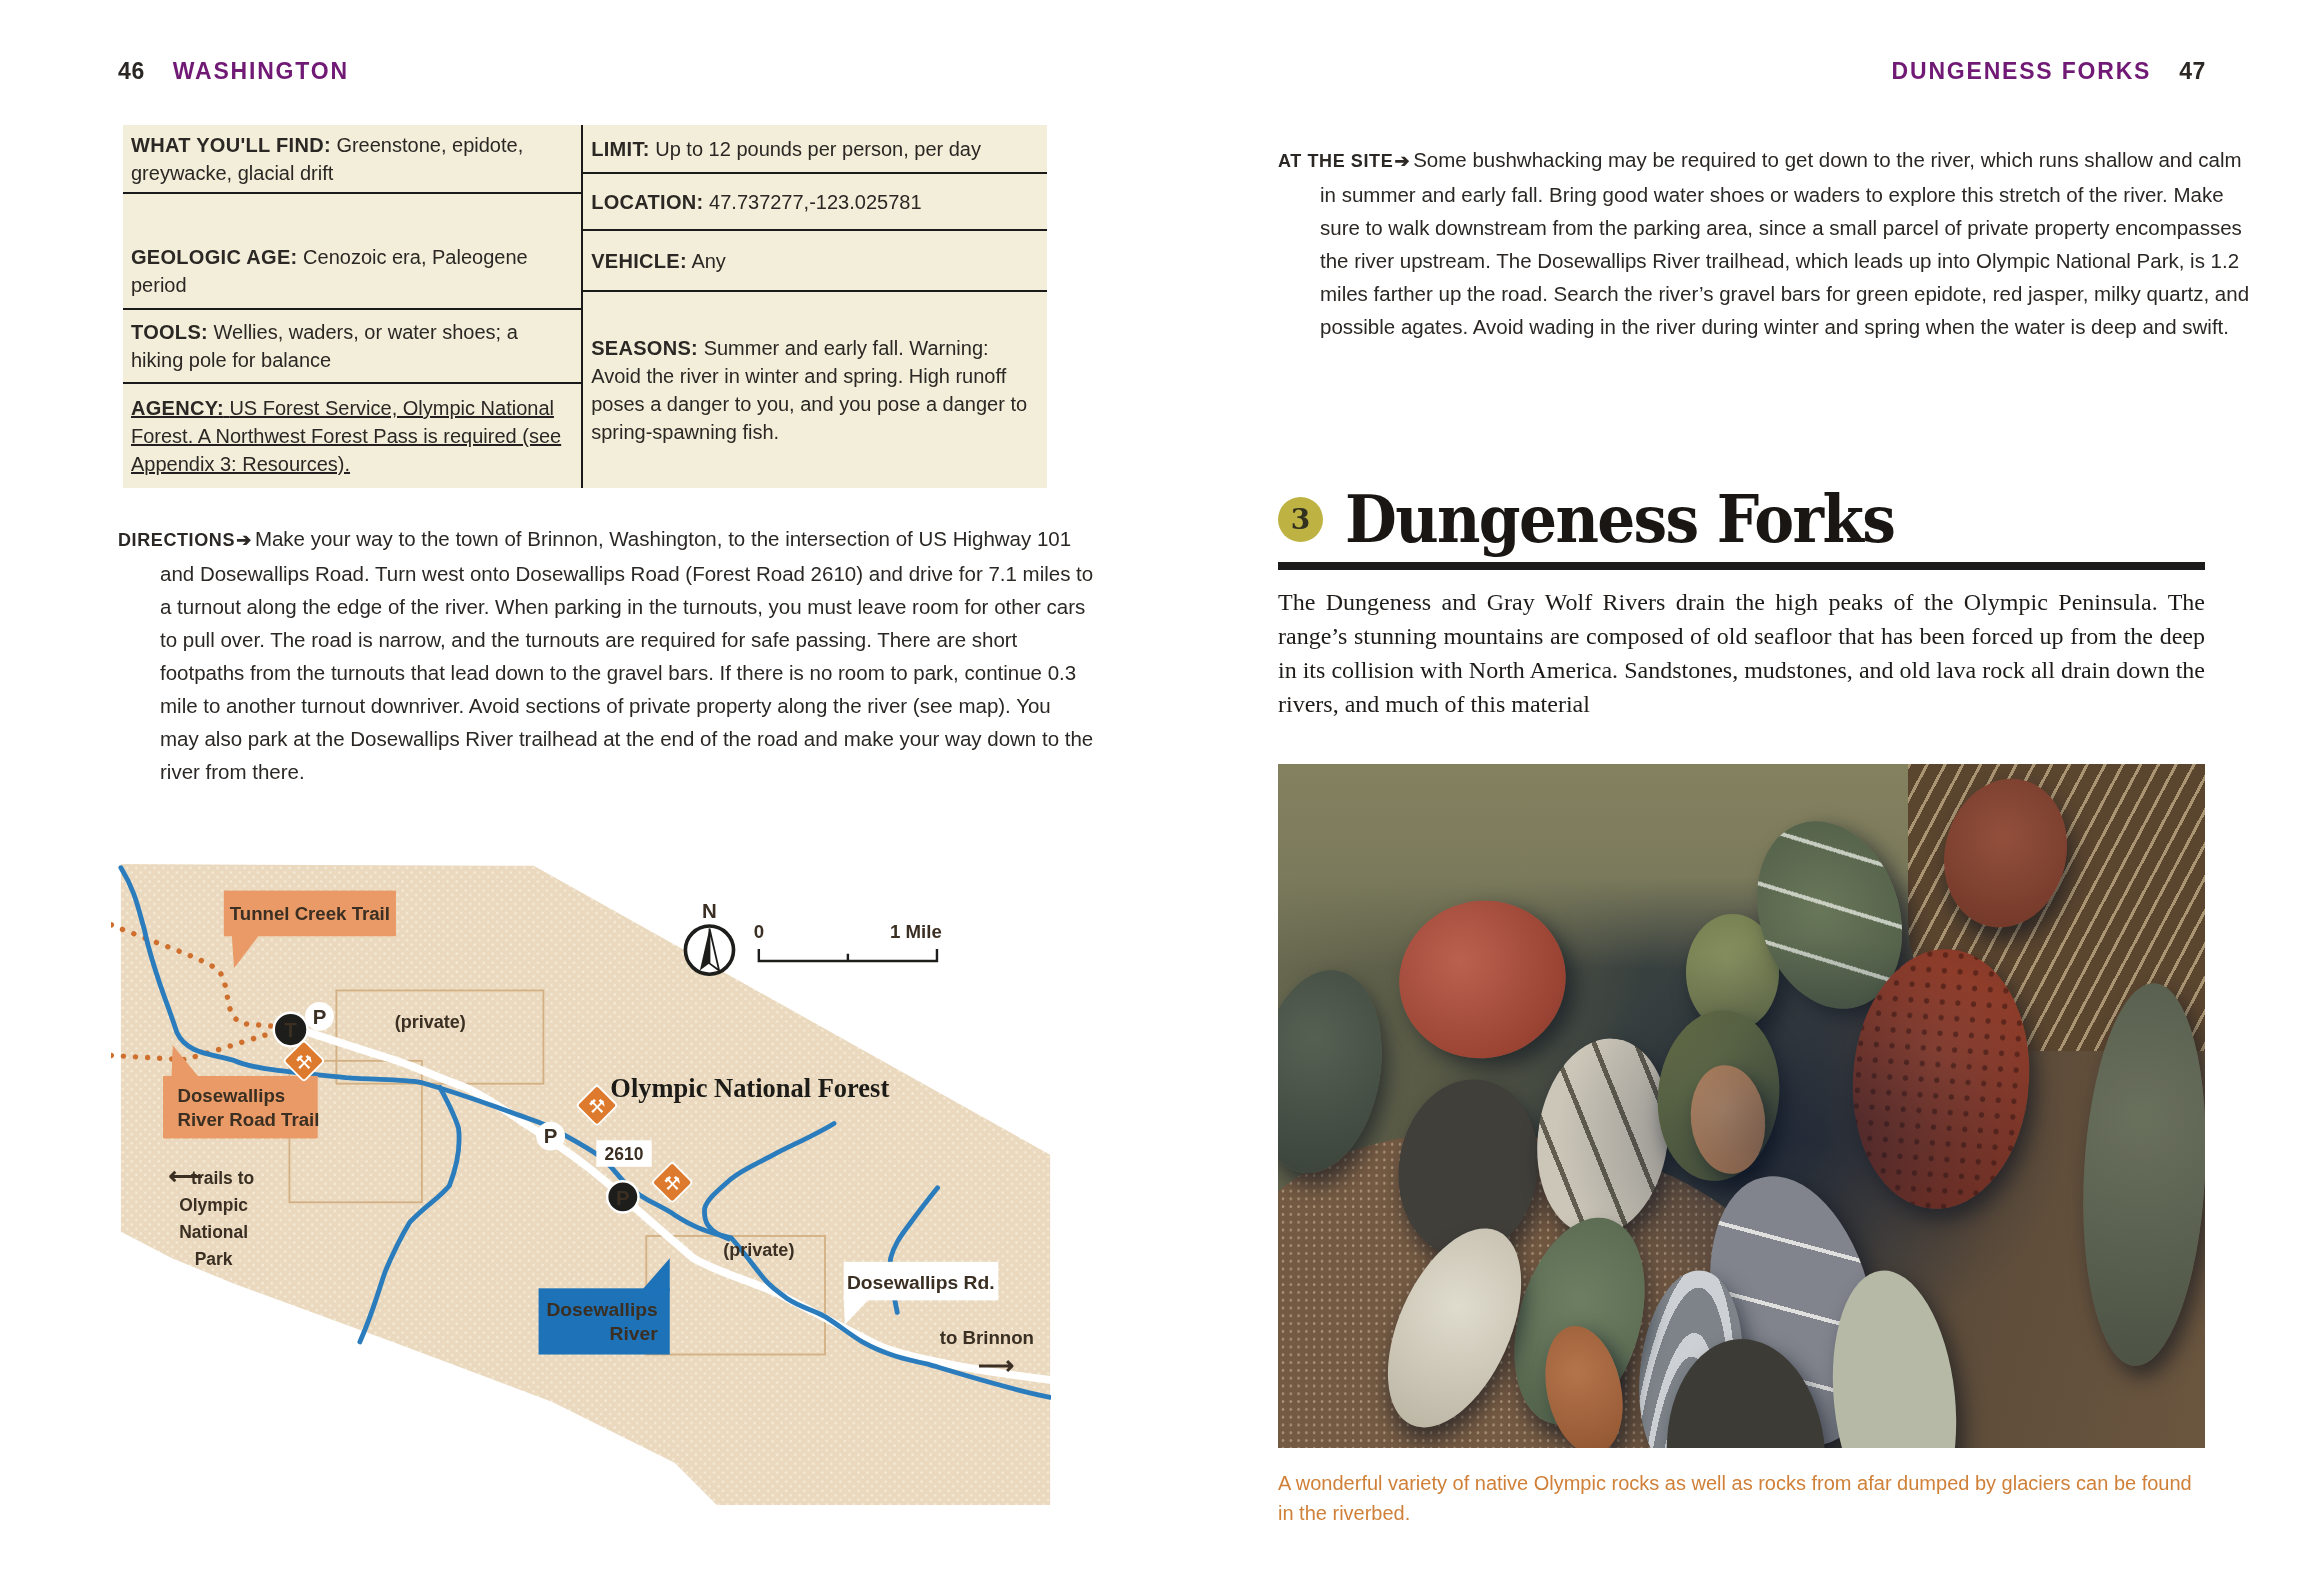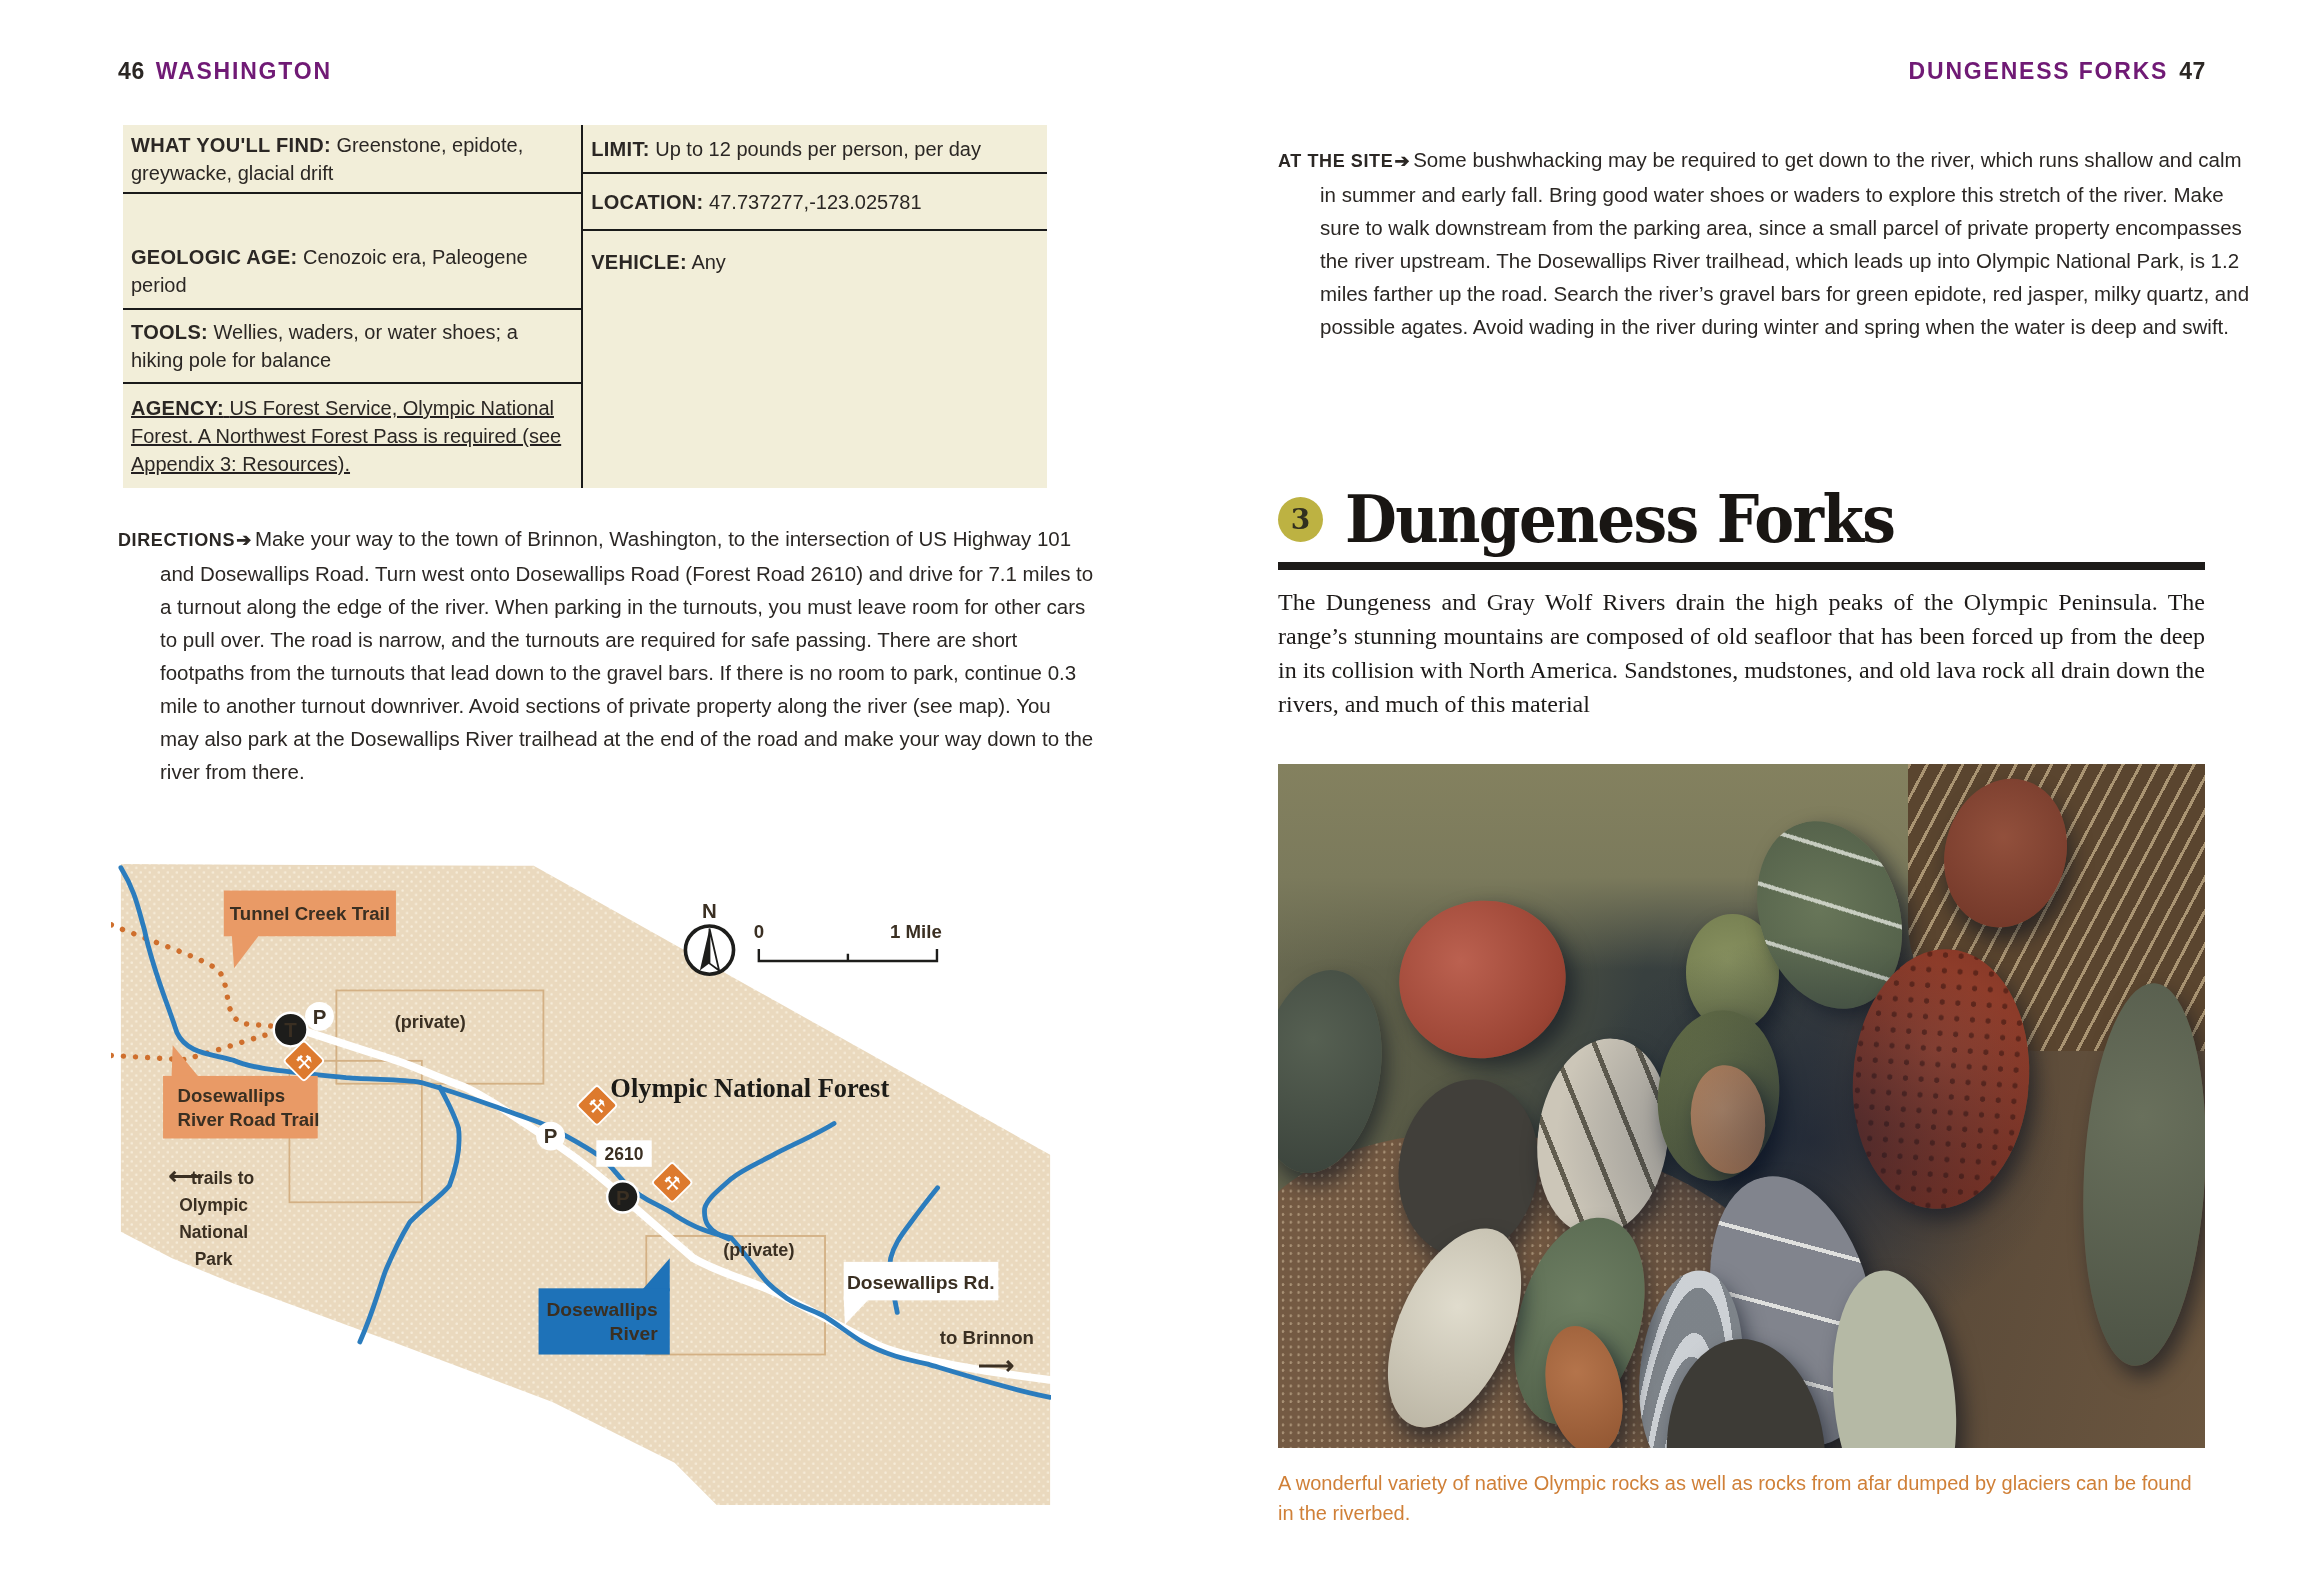--- a/index.html
+++ b/index.html
@@ -1,19 +1,19 @@
 <!DOCTYPE html>
 <html style="font-size:9.6px"><head>
 <meta charset="utf-8">
 <style>
   html,body{margin:0;padding:0;background:#ffffff;}
   .spread{position:relative;width:2319px;height:1581px;background:#ffffff;overflow:hidden;
           font-family:"Liberation Sans",sans-serif;color:#231f20;}
   
-  .runhead{position:absolute;top:58px;font-size:23px;font-weight:bold;letter-spacing:1.8px;display:flex;gap:11px;align-items:baseline;}
+  .runhead{position:absolute;top:58px;font-size:23px;font-weight:bold;letter-spacing:1.8px;display:flex;gap:28px;align-items:baseline;}
   .runhead .folio{color:#2b2724;letter-spacing:0.6px;}
   .runhead .rh-title{color:#701a75;}
   #runhead-left{left:118px;}
   #runhead-right{right:113px;}
   
   .infotable{position:absolute;left:123px;top:125px;width:924px;height:363px;background:#f2eed9;display:flex;}
   .infocol{box-sizing:border-box;display:flex;flex-direction:column;}
   .infocol.left{width:458px;}
   .infocol.right{width:464px;}
   .infodivider{width:2.4px;background:#1a1a1a;height:100%;}
@@ -120,20 +120,23 @@
     <div class="infocol right">
       <div class="inforow rrow1">
         <p><b>LIMIT:</b> <span>Up to 12 pounds per person, per day</span></p>
       </div>
       <div class="inforow rrow2">
         <p><b>LOCATION:</b> <span>47.737277,-123.025781</span></p>
       </div>
       <div class="inforow rrow3">
         <p><b>VEHICLE:</b> <span>Any</span></p>
       </div>
+      <div class="inforow rrow4">
+        <p><b>SEASONS:</b> <span>Summer and early fall. Warning: Avoid the river in winter and spring. High runoff poses a danger to you, and you pose a danger to spring-spawning fish.</span></p>
+      </div>
     </div>
   </div>
 
   <p class="hangpara" id="directions">
     <span class="plabel">DIRECTIONS</span><span class="parrow">➔</span><span>Make your way to the town of Brinnon, Washington, to the intersection of US Highway 101 and Dosewallips Road. Turn west onto Dosewallips Road (Forest Road 2610) and drive for 7.1 miles to a turnout along the edge of the river. When parking in the turnouts, you must leave room for other cars to pull over. The road is narrow, and the turnouts are required for safe passing. There are short footpaths from the turnouts that lead down to the gravel bars. If there is no room to park, continue 0.3 mile to another turnout downriver. Avoid sections of private property along the river (see map). You may also park at the Dosewallips River trailhead at the end of the road and make your way down to the river from there.</span>
   </p>
 
   <svg id="map" width="940" height="668" viewBox="0 0 1561 1110">
     <defs>
       <pattern id="tandots" width="15" height="15" patternUnits="userSpaceOnUse">

